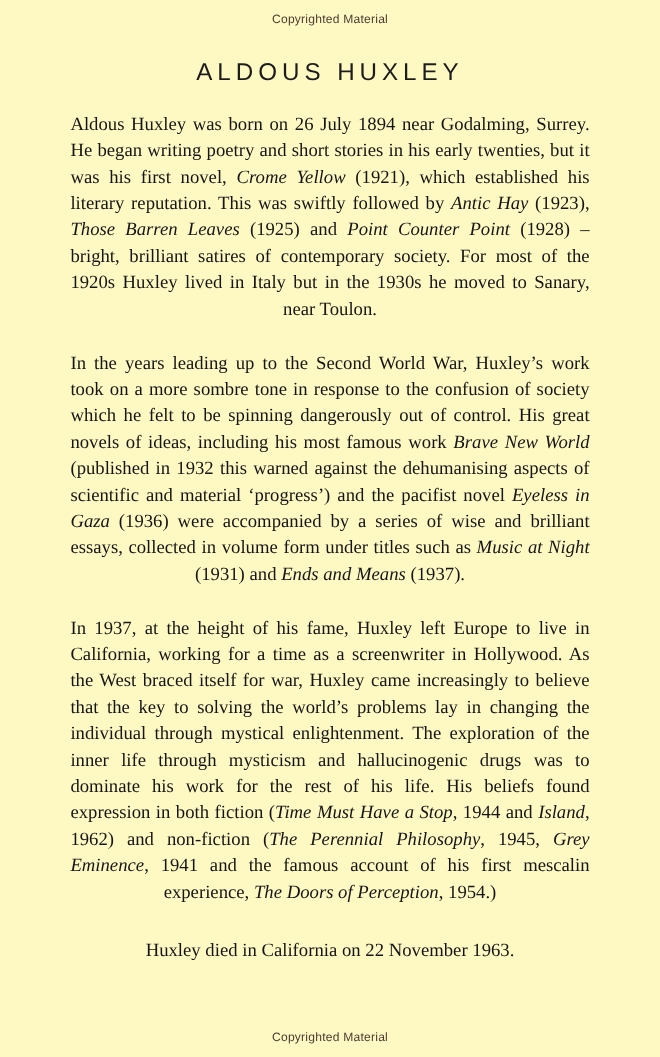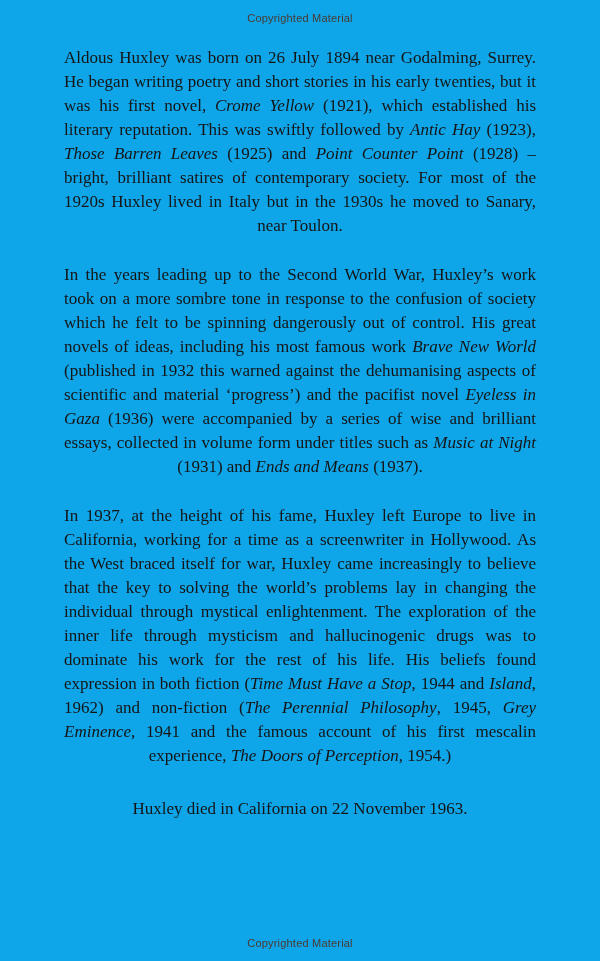--- a/index.html
+++ b/index.html
@@ -11,21 +11,21 @@
   body {
     width: 600px;
     height: 961px;
     overflow: hidden;
   }
   .page {
     position: relative;
     box-sizing: border-box;
     width: 600px;
     height: 961px;
-    background: #0ea5e9;
+    background: #fef9c3;
     padding: 10px 64px 0 64px;
     font-family: "Liberation Serif", "DejaVu Serif", serif;
     color: #151515;
   }
   .copyright {
     font-family: "Liberation Sans", "DejaVu Sans", sans-serif;
     font-size: 11px;
     letter-spacing: 0.2px;
     color: #4c3a30;
     text-align: center;
@@ -68,20 +68,21 @@
     margin-top: 29px;
   }
 </style>
 </head>
 <body>
 
 <div class="page">
 
   <div class="copyright top">Copyrighted Material</div>
 
+  <h1 class="title">ALDOUS HUXLEY</h1>
 
   <div class="body-text">
     <p><span>Aldous Huxley was born on 26 July 1894 near Godalming, Surrey. He began writing poetry and short stories in his early twenties, but it was his first novel, </span><em>Crome Yellow</em><span> (1921), which established his literary reputation. This was swiftly followed by </span><em>Antic Hay</em><span> (1923), </span><em>Those Barren Leaves</em><span> (1925) and </span><em>Point Counter Point</em><span> (1928) – bright, brilliant satires of contemporary society. For most of the 1920s Huxley lived in Italy but in the 1930s he moved to Sanary, near Toulon.</span></p>
 
     <p><span>In the years leading up to the Second World War, Huxley’s work took on a more sombre tone in response to the confusion of society which he felt to be spinning dangerously out of control. His great novels of ideas, including his most famous work </span><em>Brave New World</em><span> (published in 1932 this warned against the dehumanising aspects of scientific and material ‘progress’) and the pacifist novel </span><em>Eyeless in Gaza</em><span> (1936) were accompanied by a series of wise and brilliant essays, collected in volume form under titles such as </span><em>Music at Night</em><span> (1931) and </span><em>Ends and Means</em><span> (1937).</span></p>
 
     <p><span>In 1937, at the height of his fame, Huxley left Europe to live in California, working for a time as a screenwriter in Hollywood. As the West braced itself for war, Huxley came increasingly to believe that the key to solving the world’s problems lay in changing the individual through mystical enlightenment. The exploration of the inner life through mysticism and hallucinogenic drugs was to dominate his work for the rest of his life. His beliefs found expression in both fiction (</span><em>Time Must Have a Stop</em><span>, 1944 and </span><em>Island</em><span>, 1962) and non-fiction (</span><em>The Perennial Philosophy</em><span>, 1945, </span><em>Grey Eminence</em><span>, 1941 and the famous account of his first mescalin experience, </span><em>The Doors of Perception</em><span>, 1954.)</span></p>
 
     <p class="closing">Huxley died in California on 22 November 1963.</p>
   </div>

